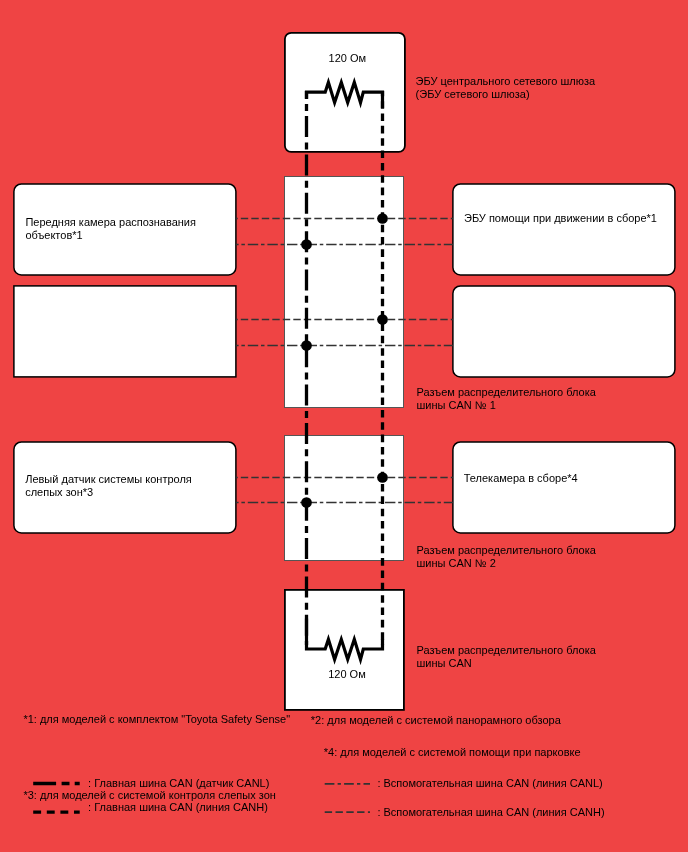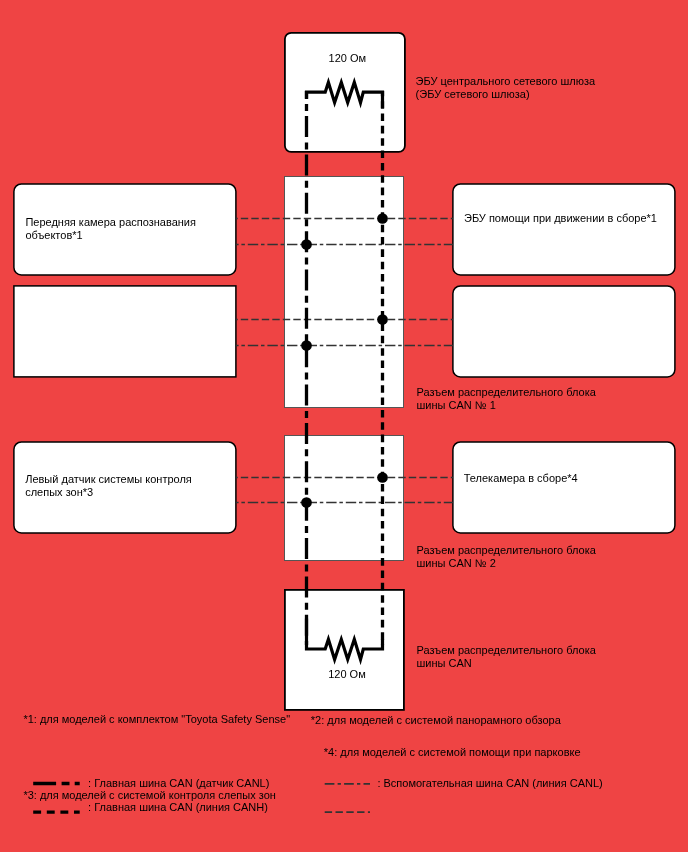--- a/index.html
+++ b/index.html
@@ -97,14 +97,15 @@
 <div class="lbl" style="left:416.5px;top:644.2px;"><span>Разъем распределительного блока</span><br><span>шины CAN</span></div>
 
 <div class="lbl" style="left:23.4px;top:712.6px;">*1: для моделей с комплектом "Toyota Safety Sense"</div>
 <div class="lbl" style="left:310.8px;top:713.5px;">*2: для моделей с системой панорамного обзора</div>
 <div class="lbl" style="left:23.4px;top:744.8px;margin-top:44px;">*3: для моделей с системой контроля слепых зон</div>
 <div class="lbl" style="left:310.8px;top:745.8px;margin-left:13px;">*4: для моделей с системой помощи при парковке</div>
 
 <div class="lbl" style="left:88.1px;top:777.3px;">: Главная шина CAN (датчик CANL)</div>
 <div class="lbl" style="left:377.4px;top:777.3px;">: Вспомогательная шина CAN (линия CANL)</div>
 <div class="lbl" style="left:88.1px;top:801px;">: Главная шина CAN (линия CANH)</div>
+<div class="lbl" style="left:377.4px;top:806.3px;">: Вспомогательная шина CAN (линия CANH)</div>
 
 </div>
 
 </body></html>

